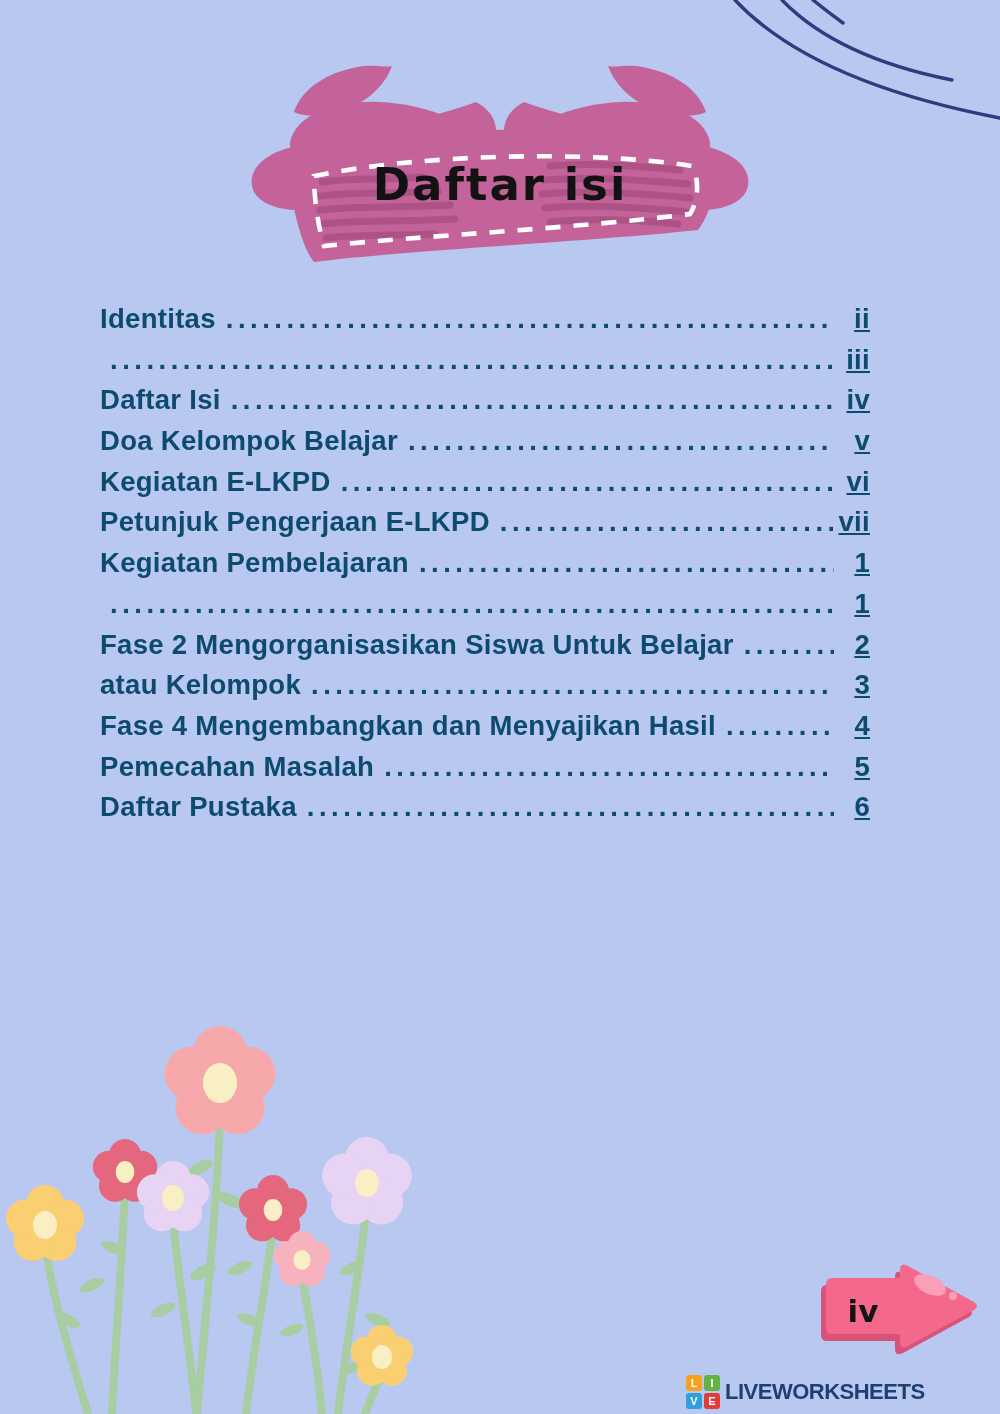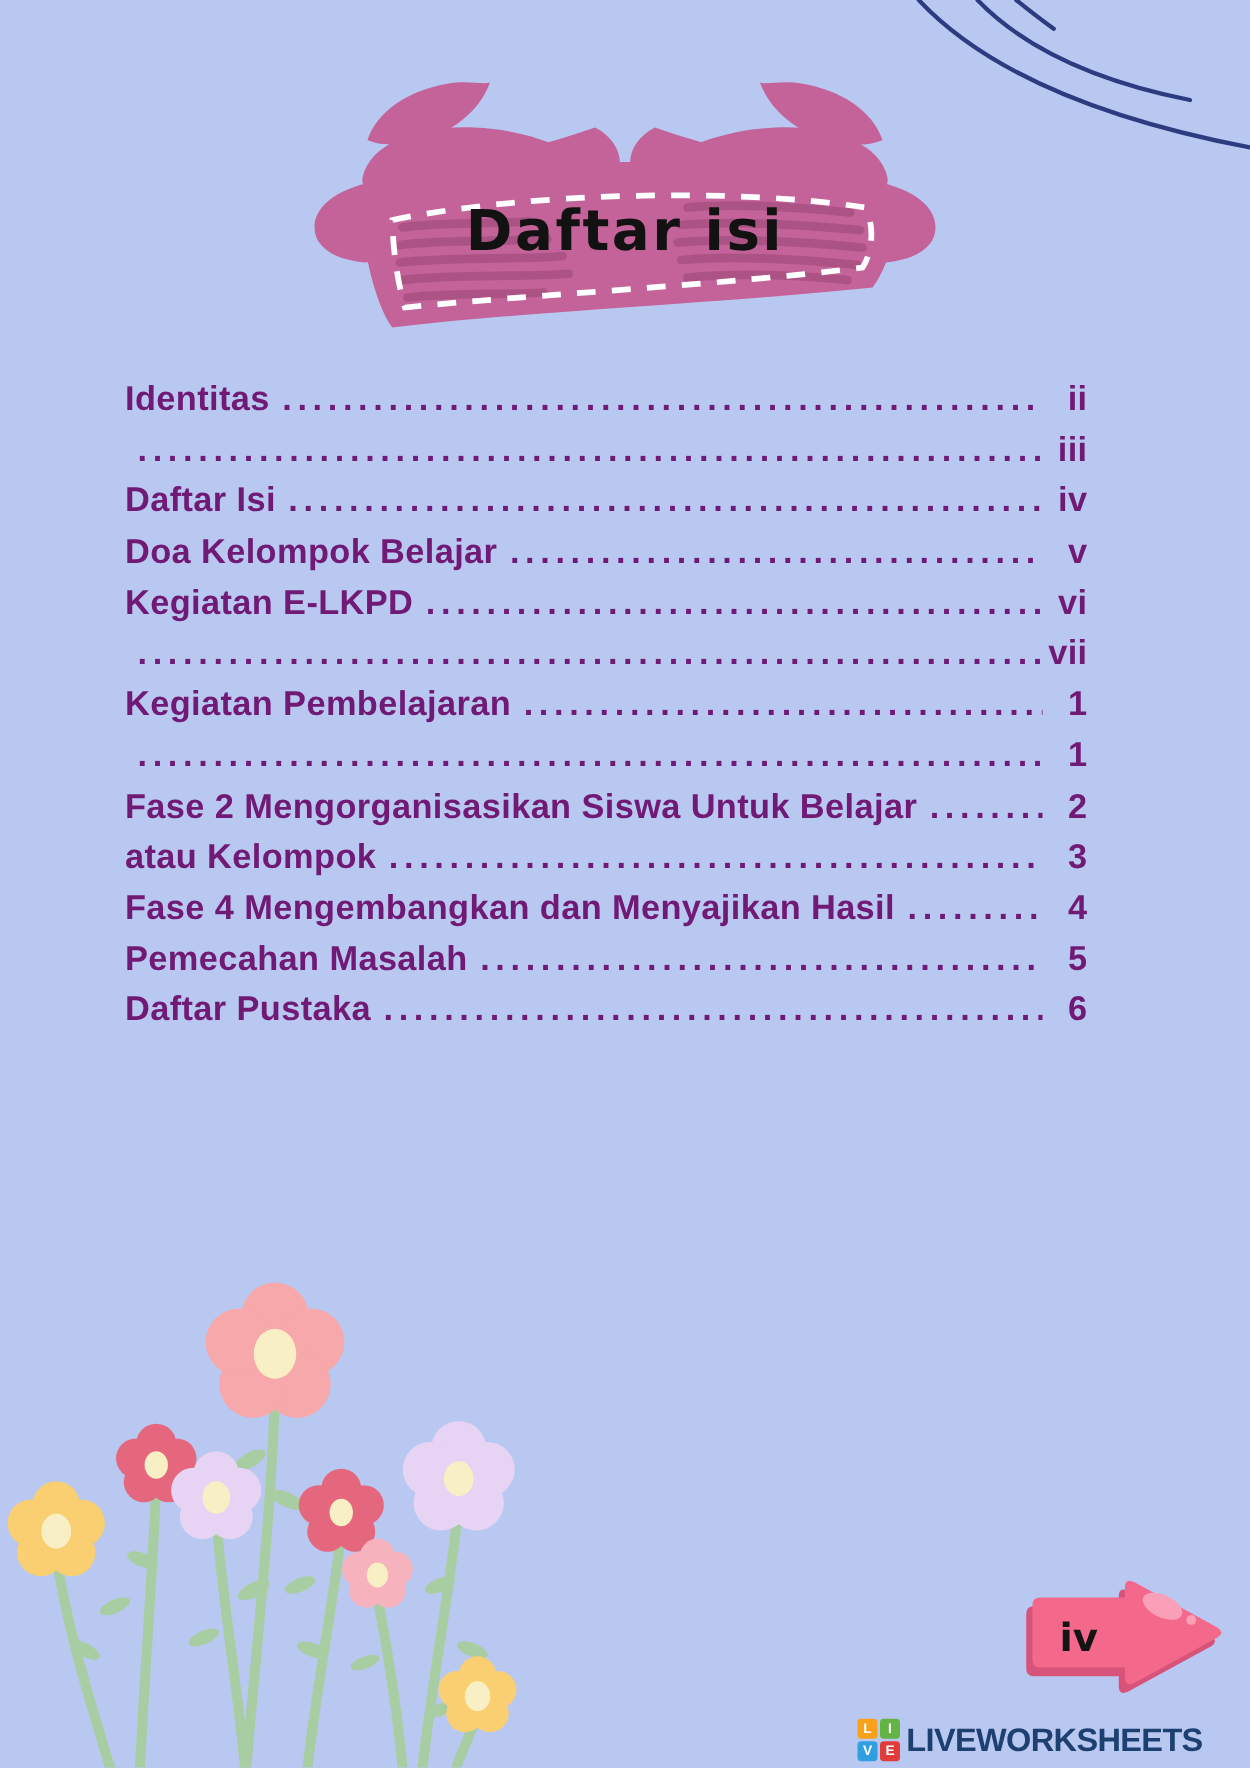--- a/index.html
+++ b/index.html
@@ -14,49 +14,49 @@
   .banner-wrap{position:absolute;left:250px;top:50px;width:500px;height:222px;}
   .banner-title{
     position:absolute;left:250px;top:158px;width:500px;text-align:center;
     font-family:"DejaVu Sans",sans-serif;font-weight:800;font-size:45px;
     color:#121212;letter-spacing:2px;
   }
   
   .toc{
     position:absolute;left:100px;top:303px;width:770px;
     font-family:"Liberation Sans",sans-serif;font-weight:700;
-    font-size:27.5px;color:#701a75;letter-spacing:.3px;
+    font-size:27.5px;color:#0c4a6e;letter-spacing:.3px;
   }
   .toc-row{display:flex;align-items:baseline;height:40.7px;}
   .toc-label{white-space:nowrap;flex:0 0 auto;}
   .toc-dots{
     flex:1 1 auto;overflow:hidden;white-space:nowrap;
     letter-spacing:4.5px;margin:0 6px 0 10px;font-weight:700;
   }
-  .toc-page{flex:0 0 auto;text-align:right;min-width:30px;}
+  .toc-page{flex:0 0 auto;text-align:right;min-width:30px;text-decoration:underline;}
   
   .flowers{position:absolute;left:0;bottom:0;width:450px;height:394px;}
   
   .arrow-wrap{position:absolute;left:812px;top:1258px;width:180px;height:100px;cursor:pointer;}
   .arrow-label{
     position:absolute;left:832px;top:1293px;width:62px;text-align:center;
     font-family:"DejaVu Sans",sans-serif;font-weight:800;font-size:31px;color:#141414;
   }
   
   .footer{
     position:absolute;left:686px;bottom:5px;display:flex;align-items:center;gap:5px;
   }
   .lw-icon{display:grid;grid-template-columns:16px 16px;grid-template-rows:16px 16px;gap:2px;}
   .lw-cell{
     border-radius:3px;color:#fff;font-size:11px;font-weight:700;
     display:flex;align-items:center;justify-content:center;
     font-family:"Liberation Sans",sans-serif;
   }
   .lw-brand{
-    font-family:"Liberation Sans",sans-serif;font-weight:700;font-size:26px;
+    font-family:"Liberation Sans",sans-serif;font-weight:700;font-size:22px;
     color:#1e4070;letter-spacing:-.5px;white-space:nowrap;
   }
 </style>
 </head>
 <body>
 
 <svg class="arcs" viewBox="0 0 300 132">
   <path d="M 35,0 Q 112,82 300,118" fill="none" stroke="#2d3c80" stroke-width="3.4" stroke-linecap="round"></path>
   <path d="M 82,0 Q 137,57 252,80" fill="none" stroke="#2d3c80" stroke-width="3.4" stroke-linecap="round"></path>
   <path d="M 113,0 Q 129,13 143,23" fill="none" stroke="#2d3c80" stroke-width="3.4" stroke-linecap="round"></path>
@@ -114,20 +114,21 @@
       <span class="toc-label">Doa Kelompok Belajar</span>
       <span class="toc-dots">.........................................................................................................</span>
       <span class="toc-page">v</span>
     </div>
     <div class="toc-row">
       <span class="toc-label">Kegiatan E-LKPD</span>
       <span class="toc-dots">.........................................................................................................</span>
       <span class="toc-page">vi</span>
     </div>
     <div class="toc-row">
+      <span class="toc-label">Petunjuk Pengerjaan E-LKPD</span>
       <span class="toc-dots">.........................................................................................................</span>
       <span class="toc-page">vii</span>
     </div>
     <div class="toc-row">
       <span class="toc-label">Kegiatan Pembelajaran</span>
       <span class="toc-dots">.........................................................................................................</span>
       <span class="toc-page">1</span>
     </div>
     <div class="toc-row">
       <span class="toc-dots">.........................................................................................................</span>

